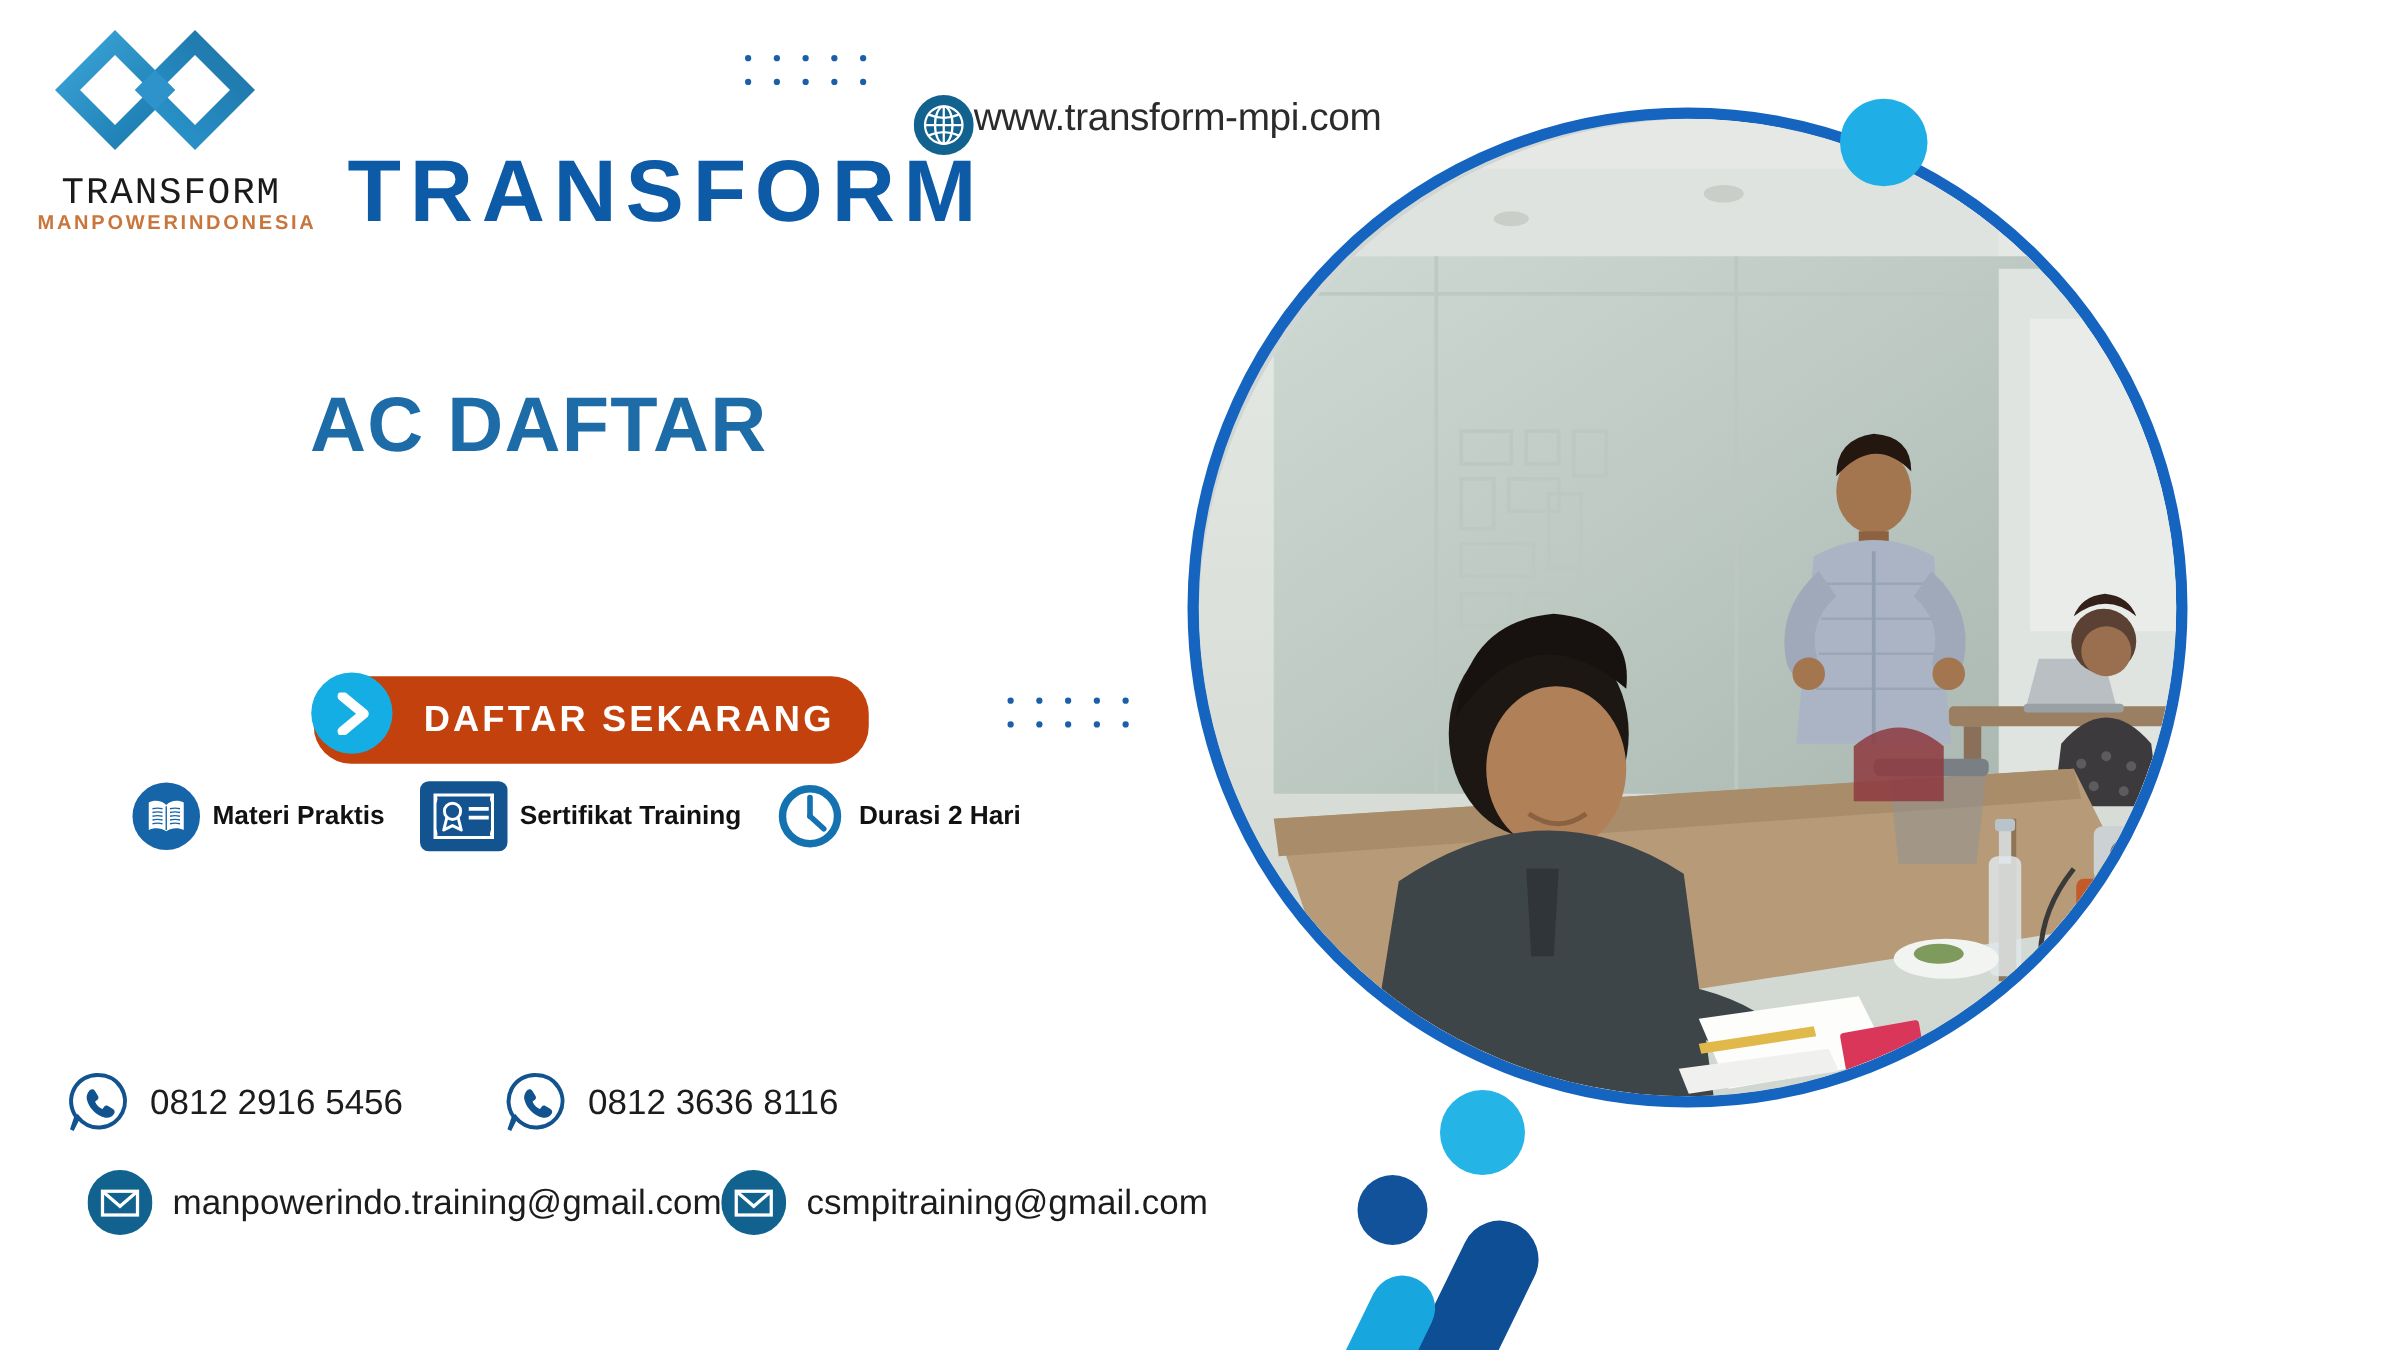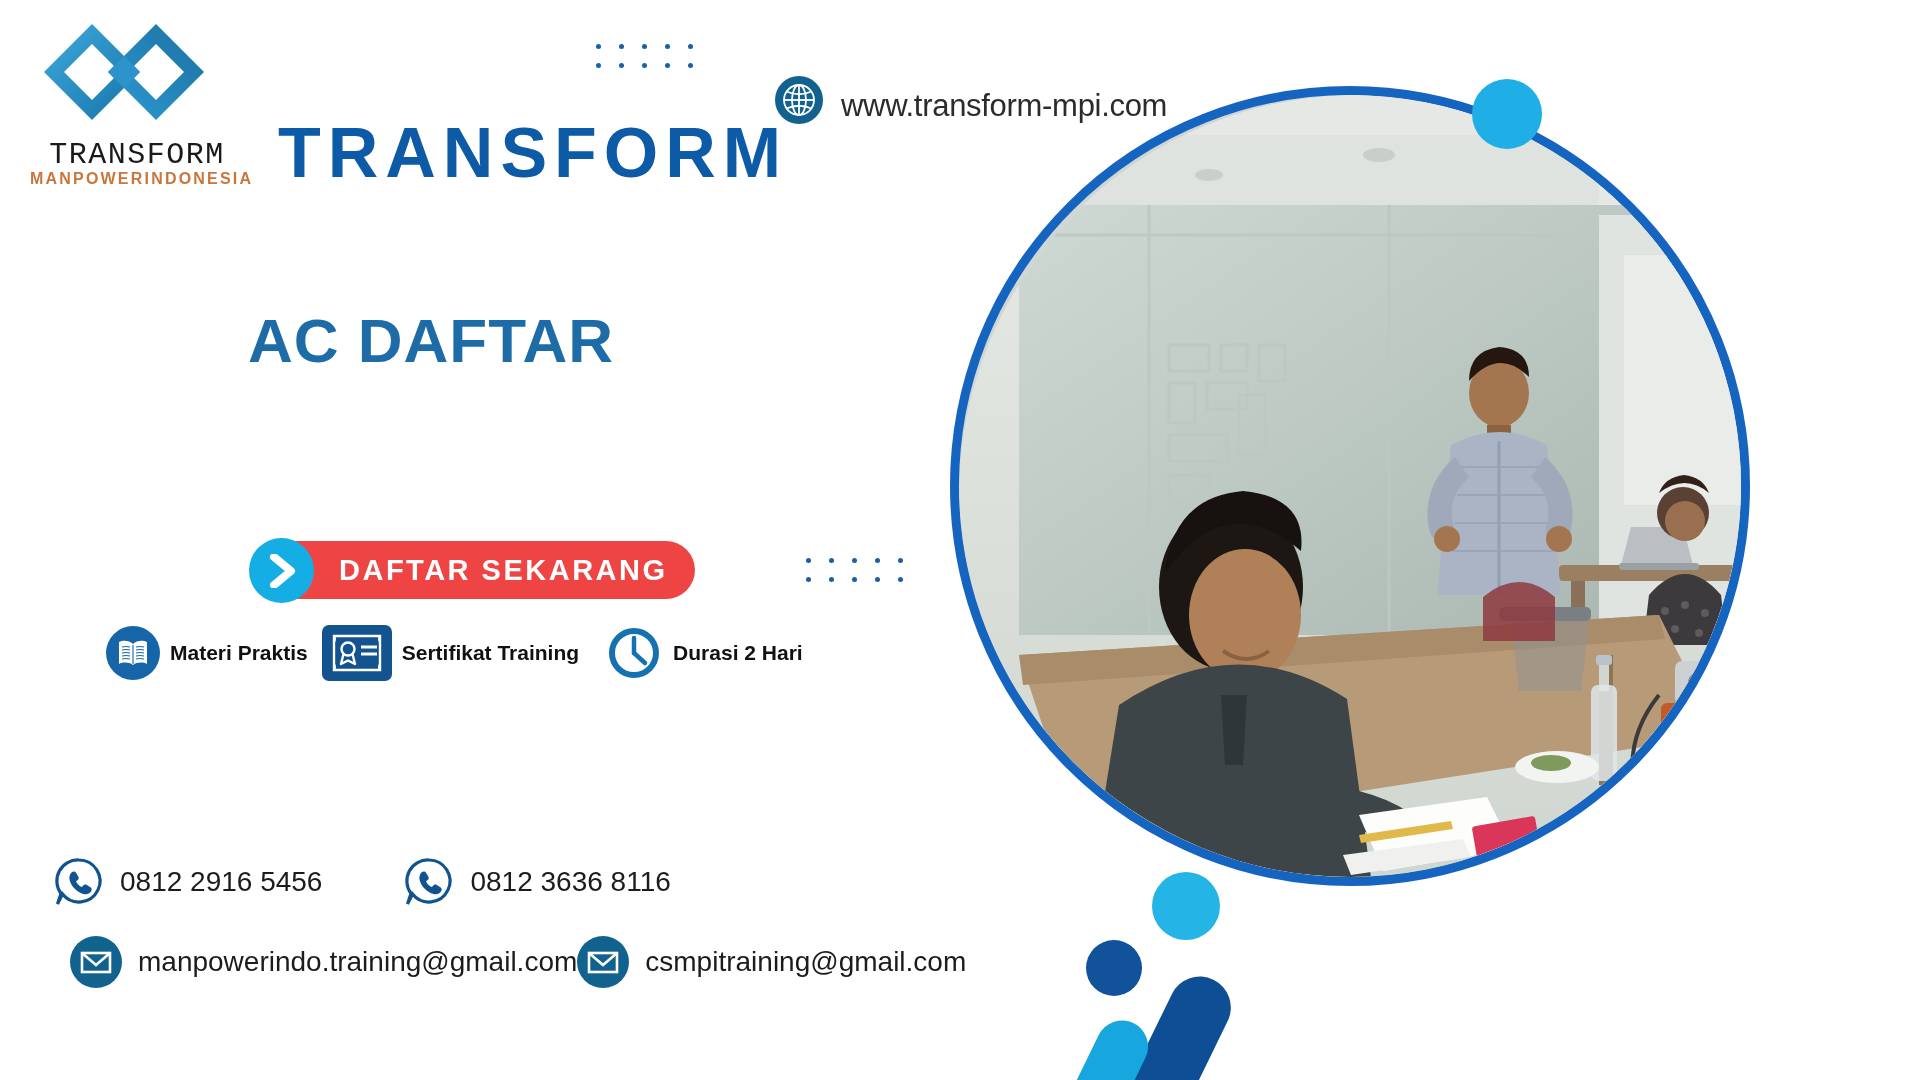--- a/index.html
+++ b/index.html
@@ -25,41 +25,41 @@
     letter-spacing:2.2px; color:#C8763C; font-weight:600;
   }
 
   
   .dots { position:absolute; display:grid; gap:14px 18px; }
   .dots span { width:5px; height:5px; border-radius:50%; background:#1B5FA8; display:block; }
   #dots-top { left:596px; top:44px; grid-template-columns:repeat(5,5px); grid-template-rows:repeat(2,5px); }
   #dots-mid { left:806px; top:558px; grid-template-columns:repeat(5,5px); grid-template-rows:repeat(2,5px); }
 
   
-  .website-row { position:absolute; left:775px; top:76px; display:flex; align-items:flex-end; gap:18px; }
+  .website-row { position:absolute; left:731px; top:76px; display:flex; align-items:flex-start; }
   .globe-icon { width:48px; height:48px; flex:0 0 48px; }
   .website-text { font-size:31px; color:#2b2b2b; letter-spacing:-0.3px; white-space:nowrap; }
 
   
   .title-training {
     position:absolute; left:278px; top:118px;
     font-size:70px; font-weight:bold; color:#0D5AA7;
     letter-spacing:7px; line-height:1;
   }
   .title-topic {
     position:absolute; left:248px; top:310px;
     font-size:62px; font-weight:bold; color:#1D6CA8;
     letter-spacing:1px; line-height:1;
   }
 
   
   .cta {
     position:absolute; left:251px; top:541px;
-    width:444px; height:58px; border-radius:30px;
-    background:#ef4444; display:flex; align-items:center;
+    width:444px; height:70px; border-radius:30px;
+    background:#c2410c; display:flex; align-items:center;
   }
   .cta-arrow {
     position:absolute; left:-2px; top:-3px;
     width:65px; height:65px; border-radius:50%;
     background:#15AEE4; display:flex; align-items:center; justify-content:center;
   }
   .cta-label {
     margin-left:88px; color:#ffffff; font-size:29px;
     font-weight:bold; letter-spacing:2.5px; white-space:nowrap;
   }
@@ -164,21 +164,21 @@
     <div class="cta-arrow">
       <svg width="30" height="34" viewBox="0 0 30 34">
         <path d="M7 3 L24 17 L7 31" fill="none" stroke="#ffffff" stroke-width="8" stroke-linecap="round" stroke-linejoin="round"></path>
       </svg>
     </div>
     <span class="cta-label">DAFTAR  SEKARANG</span>
   </div>
 
   <div class="features">
 
-    <div class="feature" style="">
+    <div class="feature" style="margin-right:14px;">
       <div class="f-icon-circle">
         <svg width="34" height="30" viewBox="0 0 34 30">
           <path d="M17 6 C13 2 7 2 3 4 L3 26 C7 24 13 24 17 27 C21 24 27 24 31 26 L31 4 C27 2 21 2 17 6 Z" fill="#ffffff"></path>
           <g stroke="#1565A8" stroke-width="1.1" fill="none">
             <line x1="17" y1="7" x2="17" y2="26"></line>
             <path d="M6 9 Q10 8 14 9"></path>
               <path d="M6 12 Q10 11 14 12"></path>
             <path d="M6 15 Q10 14 14 15"></path>
               <path d="M6 18 Q10 17 14 18"></path>
             <path d="M6 21 Q10 20 14 21"></path>

